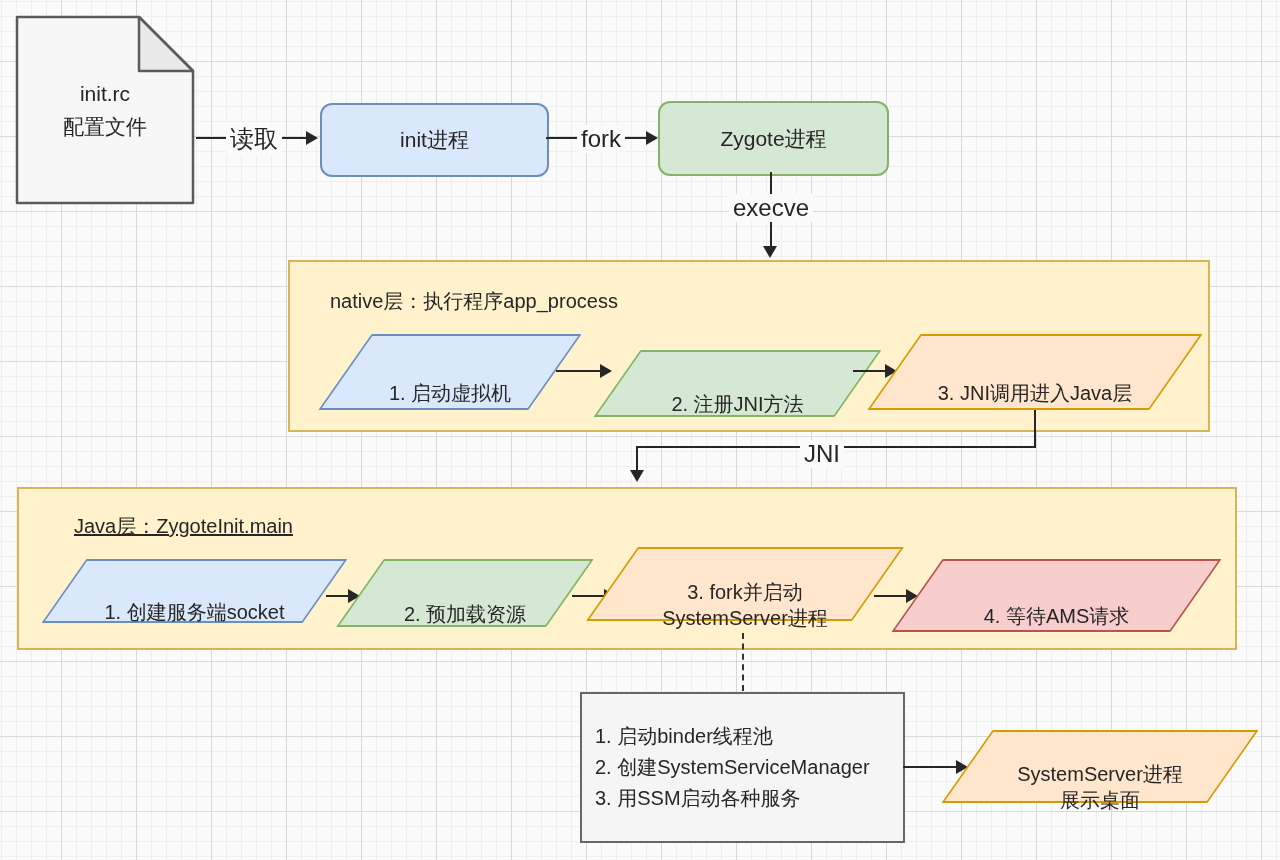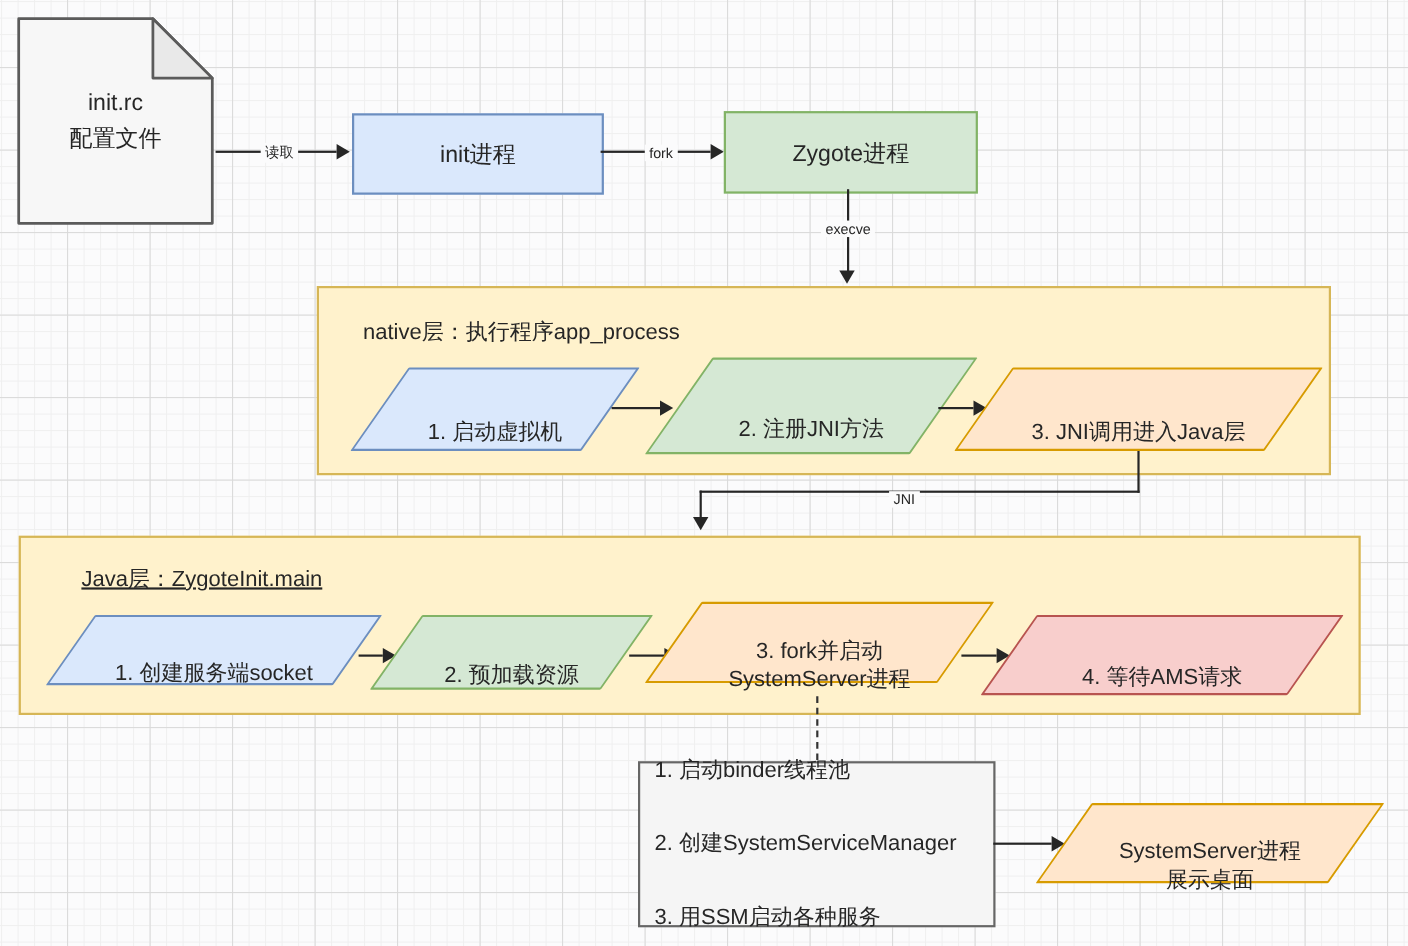--- a/index.html
+++ b/index.html
@@ -20,21 +20,21 @@
       linear-gradient(to right, #efefef 1px, transparent 1px),
       linear-gradient(to bottom, #efefef 1px, transparent 1px);
     background-size:75px 75px,75px 75px,15px 15px,15px 15px;
     background-position:-14px -14px,-14px -14px,1px 1px,1px 1px;
   }
   .abs{position:absolute;}
   
   .rbox{
     position:absolute;
     border:2px solid;
-    border-radius:0;
+    border-radius:12px;
     display:flex;align-items:center;justify-content:center;
     font-size:21px;
   }
   .rbox.blue{background:var(--blue-fill);border-color:var(--blue-border);}
   .rbox.green{background:var(--green-fill);border-color:var(--green-border);}
   
   .container{
     position:absolute;
     background:var(--yellow-fill);
     border:2px solid var(--yellow-border);
@@ -71,38 +71,38 @@
     text-align:center;
     font-size:21px;line-height:33px;
   }
   
   .graybox{
     position:absolute;
     background:var(--gray-fill);
     border:2px solid var(--gray-border);
     display:flex;flex-direction:column;justify-content:center;
     padding-left:13px;
-    font-size:20px;line-height:31px;gap:36px;
+    font-size:20px;line-height:31px;
   }
   
   .hline{position:absolute;height:0;border-top:2px solid #262626;}
   .vline{position:absolute;width:0;border-left:2px solid #262626;}
   .vdash{position:absolute;width:0;border-left:2px dashed #333;}
   .ah-right{position:absolute;width:0;height:0;
     border-top:7px solid transparent;border-bottom:7px solid transparent;
     border-left:12px solid #262626;}
   .ah-down{position:absolute;width:0;height:0;
     border-left:7px solid transparent;border-right:7px solid transparent;
     border-top:12px solid #262626;}
   .edge-label{
     position:absolute;
     transform:translate(-50%,-50%);
     background:#fbfbfc;
     padding:0 4px;
-    font-size:13px;
+    font-size:24px;
     white-space:nowrap;
   }
 </style>
 </head>
 <body>
 
 <div class="canvas">
 
   <div class="abs" style="left:15px;top:15px;width:180px;height:190px;">
     <svg width="180" height="190" viewBox="0 0 180 190">
@@ -145,21 +145,21 @@
     <div class="container-title" style="left:40px;top:26px;">native层：执行程序app_process</div>
   </div>
 
   <div class="para blue" style="left:318px;top:334px;width:264px;height:76px;">
     <span>1. 启动虚拟机</span>
   </div>
   <div>
     <div class="hline" style="left:556px;top:370px;width:44px;"></div>
     <div class="ah-right" style="left:600px;top:364px;"></div>
   </div>
-  <div class="para green" style="left:590px;top:325px;width:295px;height:88px;">
+  <div class="para green" style="left:590px;top:350px;width:295px;height:67px;">
     <span>2. 注册JNI方法</span>
   </div>
   <div>
     <div class="hline" style="left:853px;top:370px;width:32px;"></div>
     <div class="ah-right" style="left:885px;top:364px;"></div>
   </div>
   <div class="para orange" style="left:867px;top:334px;width:336px;height:76px;">
     <span>3. JNI调用进入Java层</span>
   </div>
 

